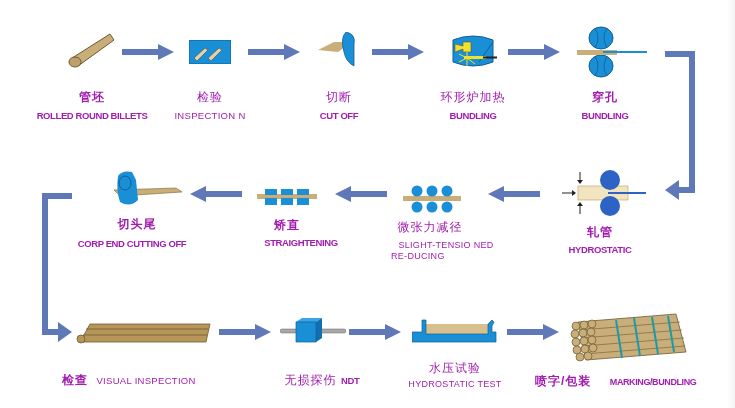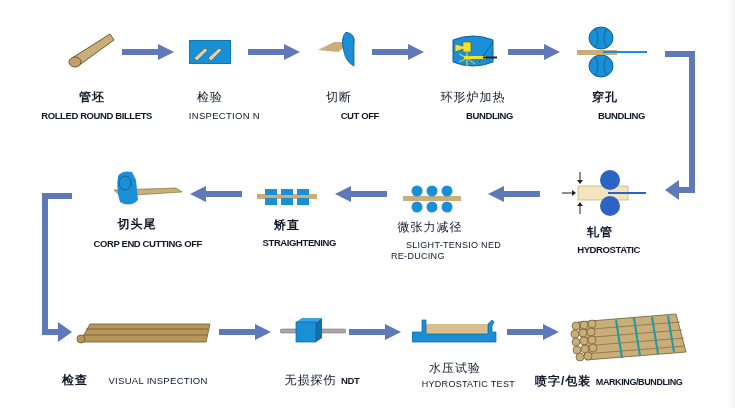--- a/index.html
+++ b/index.html
@@ -1,22 +1,22 @@
 <!DOCTYPE html>
 <html><head>
 <meta charset="utf-8">
 <style>
   html, body { margin: 0; padding: 0; background: #ffffff; }
   body { width: 735px; height: 408px; position: relative; overflow: hidden;
          font-family: "Liberation Sans", "DejaVu Sans", sans-serif; }
   .stage { position: absolute; left: 0; top: 0; width: 735px; height: 408px; }
-  .lbl { position: absolute; text-align: center; white-space: nowrap; color: #0f172a; }
+  .lbl { position: absolute; text-align: center; white-space: nowrap; color: #a21caf; }
   .cn { font-size: 12px; letter-spacing: 1px; }
   .cn.b { font-weight: bold; }
-  .en { font-size: 9.5px; font-weight: bold; letter-spacing: -0.4px; text-align: right; }
+  .en { font-size: 9.5px; font-weight: bold; letter-spacing: -0.4px; }
   .en.n { font-weight: normal; letter-spacing: 0.3px; }
   .icon { position: absolute; }
   .arrow { position: absolute; }
   .right-edge { position:absolute; right:0; top:0; width:8px; height:408px;
                 background: linear-gradient(to right,#ffffff,#f3f3f3); }
 </style>
 </head>
 <body>
 
 <div class="stage">
@@ -119,37 +119,37 @@
   <svg class="icon" style="left:403px;top:184px" width="58" height="30" viewBox="0 0 58 30">
     <rect x="0" y="12" width="58" height="5" fill="#c9ae7a"></rect>
     <circle cx="14" cy="7" r="5.5" fill="#1a8fd6"></circle>
       <circle cx="29" cy="7" r="5.5" fill="#1a8fd6"></circle>
       <circle cx="44" cy="7" r="5.5" fill="#1a8fd6"></circle>
     <circle cx="14" cy="23" r="5.5" fill="#1a8fd6"></circle>
       <circle cx="29" cy="23" r="5.5" fill="#1a8fd6"></circle>
       <circle cx="44" cy="23" r="5.5" fill="#1a8fd6"></circle>
   </svg>
   <div class="lbl cn" style="left:380px;top:219px;width:100px">微张力减径</div>
-  <div class="lbl en n" style="left:391px;top:240px;width:110px;text-align:right;font-size:9px">SLIGHT-TENSIO NED</div>
+  <div class="lbl en n" style="left:391px;top:240px;width:110px;text-align:center;font-size:9px">SLIGHT-TENSIO NED</div>
   <div class="lbl en n" style="left:391px;top:251px;width:110px;text-align:left;font-size:9px">RE-DUCING</div>
 
   <svg class="arrow" style="left:335px;top:186px" width="52" height="16" viewBox="0 0 52 16">
     <rect x="14" y="5" width="38" height="6" fill="#5e78b8"></rect>
       <polygon points="16,0 0,8 16,16" fill="#5e78b8"></polygon>
   </svg>
 
   <svg class="icon" style="left:257px;top:186px" width="60" height="22" viewBox="0 0 60 22">
     <rect x="0" y="8" width="60" height="5" fill="#c9ae7a"></rect>
     <rect x="8" y="3" width="12" height="16" fill="#1a8fd6"></rect>
     <rect x="24" y="3" width="12" height="16" fill="#1a8fd6"></rect>
     <rect x="40" y="3" width="12" height="16" fill="#1a8fd6"></rect>
     <rect x="0" y="9" width="60" height="3" fill="#c9ae7a"></rect>
   </svg>
   <div class="lbl cn b" style="left:257px;top:217px;width:60px">矫直</div>
-  <div class="lbl en" style="left:246px;top:237px;width:90px">STRAIGHTENING</div>
+  <div class="lbl en" style="left:256px;top:237px;width:90px">STRAIGHTENING</div>
 
   <svg class="arrow" style="left:190px;top:186px" width="52" height="16" viewBox="0 0 52 16">
     <rect x="14" y="5" width="38" height="6" fill="#5e78b8"></rect>
       <polygon points="16,0 0,8 16,16" fill="#5e78b8"></polygon>
   </svg>
 
   <svg class="icon" style="left:110px;top:170px" width="72" height="42" viewBox="0 0 72 42">
     <polygon points="4,20 66,18 72,22 10,26" fill="#c9ae7a" stroke="#7a6430" stroke-width="0.6"></polygon>
     <path d="M8,6 Q12,0 22,2 L26,10 L28,30 Q20,38 10,32 Q6,20 8,6 Z" fill="#1a8fd6"></path>
     <ellipse cx="15" cy="13" rx="6" ry="7" fill="none" stroke="#0f5f99" stroke-width="1"></ellipse>
@@ -163,21 +163,21 @@
   </svg>
 
   <svg class="icon" style="left:76px;top:322px" width="136" height="24" viewBox="0 0 136 24">
     <polygon points="14,2 134,2 130,20 4,20" fill="#b8965a" stroke="#6b5a30" stroke-width="0.8"></polygon>
     <line x1="10" y1="7" x2="132" y2="7" stroke="#6b5a30" stroke-width="0.8"></line>
     <line x1="7" y1="13" x2="131" y2="13" stroke="#6b5a30" stroke-width="0.8"></line>
     <ellipse cx="5" cy="17" rx="4" ry="4" fill="#b8965a" stroke="#6b5a30" stroke-width="0.8"></ellipse>
   </svg>
   <div class="lbl" style="left:62px;top:370px;width:150px;text-align:left">
     <span class="cn b">检查</span>
-    <span class="en n" style="margin-left:16px">VISUAL INSPECTION</span>
+    <span class="en n" style="margin-left:4px">VISUAL INSPECTION</span>
   </div>
 
   <svg class="arrow" style="left:219px;top:324px" width="52" height="16" viewBox="0 0 52 16">
     <rect x="0" y="5" width="38" height="6" fill="#5e78b8"></rect>
       <polygon points="36,0 52,8 36,16" fill="#5e78b8"></polygon>
   </svg>
 
   <svg class="icon" style="left:280px;top:316px" width="66" height="30" viewBox="0 0 66 30">
     <rect x="0" y="13" width="66" height="4" rx="2" fill="#a8a8a8" stroke="#666" stroke-width="0.5"></rect>
     <polygon points="16,6 22,2 42,2 36,6" fill="#3aa3e6"></polygon>
@@ -232,17 +232,17 @@
     </g>
     <g stroke="#1d9aa8" stroke-width="2" fill="none">
       <line x1="50" y1="8" x2="56" y2="46"></line>
         <line x1="68" y1="6" x2="74" y2="44"></line>
       <line x1="86" y1="5" x2="92" y2="42"></line>
         <line x1="102" y1="4" x2="108" y2="40"></line>
     </g>
   </svg>
   <div class="lbl" style="left:535px;top:371px;width:190px;text-align:left">
     <span class="cn b">喷字/包装</span>
-    <span class="en" style="font-size:9px">MARKING/BUNDLING</span>
+    <span class="en" style="margin-left:14px;font-size:9px">MARKING/BUNDLING</span>
   </div>
 
   <div class="right-edge"></div>
 </div>
 
 </body></html>

